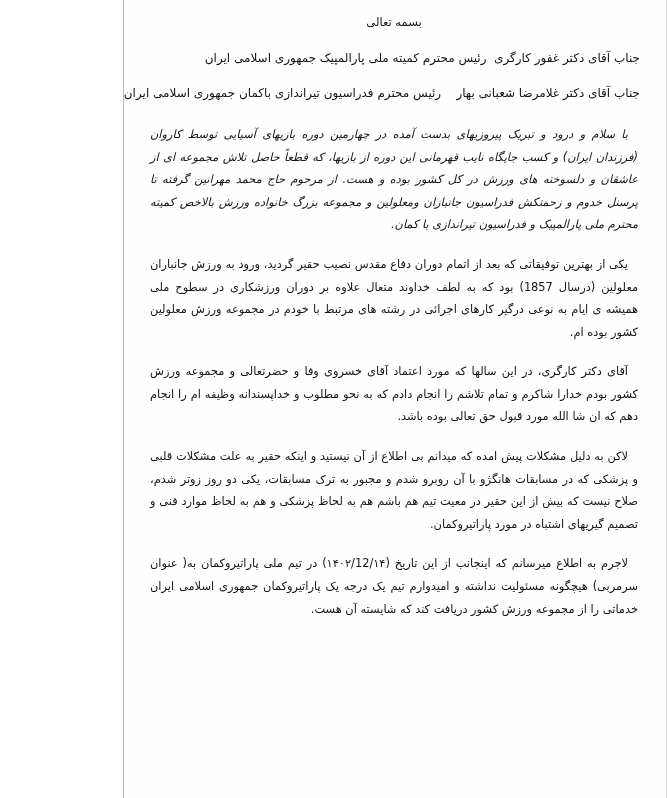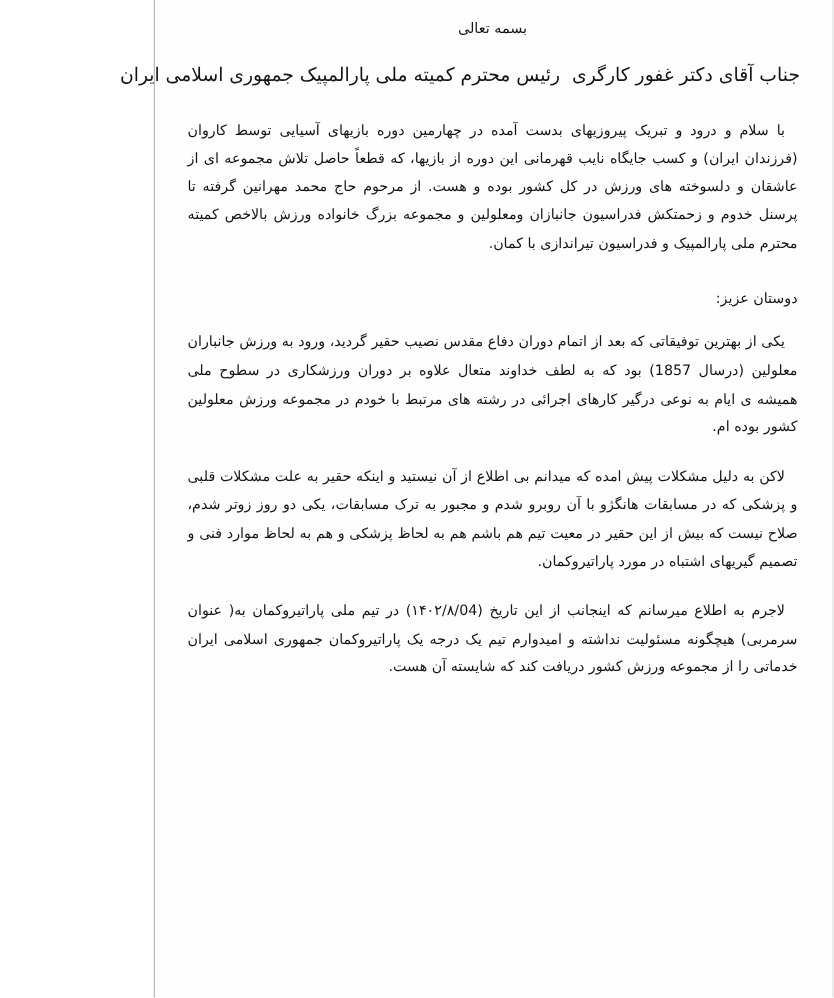--- a/index.html
+++ b/index.html
@@ -26,21 +26,21 @@
   }
   .doc-title {
     text-align: center;
     font-size: 11.5px;
     line-height: 1.4;
     margin: 8px 0 0 0;
     letter-spacing: 0.1px;
   }
   .addressee {
     text-align: right;
-    font-size: 15px;
+    font-size: 12px;
     line-height: 1.5;
     margin: 0;
     white-space: pre;
   }
   .addressee-1 { margin-top: 19px; }
   .addressee-2 { margin-top: 17px; }
   .salutation {
     font-size: 11.4px;
     text-align: right;
     margin: 0;
@@ -50,49 +50,50 @@
   .para {
     font-size: 11.4px;
     line-height: 1.98;
     text-align: justify;
     text-justify: inter-word;
     margin: 0;
     padding: 0 2px;
     text-indent: 10px;
   }
   .block { margin-top: 17px; }
-  .block-first { margin-top: 21px; }
+  .block-first { margin-top: 21px; font-style: italic; }
 </style>
 </head>
 <body>
 
 <div class="page">
 
   <div class="doc-title">بسمه تعالی</div>
 
   <div class="addressee addressee-1">جناب آقای دکتر غفور کارگری  رئیس محترم کمیته ملی پارالمپیک جمهوری اسلامی ایران</div>
 
+  <div class="addressee addressee-2">جناب آقای دکتر غلامرضا شعبانی بهار    رئیس محترم فدراسیون تیراندازی باکمان جمهوری اسلامی ایران</div>
 
   <div class="block-first">
     <p class="para">با سلام و درود  و تبریک پیروزیهای بدست آمده در چهارمین دوره بازیهای آسیایی توسط کاروان (فرزندان ایران) و کسب جایگاه نایب قهرمانی این دوره از بازیها، که قطعاً حاصل تلاش مجموعه ای از عاشقان و دلسوخته های ورزش در کل کشور بوده و هست. از مرحوم حاج محمد مهرانین  گرفته تا پرسنل خدوم و زحمتکش فدراسیون جانبازان ومعلولین و مجموعه بزرگ خانواده ورزش بالاخص کمیته محترم ملی پارالمپیک و فدراسیون تیراندازی با کمان.</p>
   </div>
 
-  <div class="salutation-block">
-    <p class="salutation">دوستان عزیز:</p>
-  </div>
 
   <div class="block">
     <p class="para">یکی از بهترین توفیقاتی که بعد از اتمام دوران دفاع مقدس نصیب حقیر گردید، ورود به ورزش جانباران معلولین (درسال 1857) بود که به لطف خداوند متعال علاوه بر دوران ورزشکاری در سطوح ملی همیشه ی ایام به نوعی درگیر کارهای اجرائی در رشته های مرتبط با خودم در مجموعه ورزش معلولین کشور بوده ام.</p>
   </div>
 
 
+  <div class="block">
+    <p class="para">آقای دکتر کارگری، در این سالها که مورد اعتماد آقای خسروی وفا و حضرتعالی و مجموعه ورزش کشور بودم خدارا شاکرم و  تمام تلاشم را انجام دادم که به نحو مطلوب و خداپسندانه وظیفه ام را انجام دهم که ان شا الله مورد قبول حق تعالی بوده باشد.</p>
+  </div>
 
   <div class="block">
     <p class="para">لاکن به دلیل مشکلات پیش امده که میدانم بی اطلاع از آن نیستید و اینکه حقیر به علت مشکلات قلبی و پزشکی که در مسابقات هانگژو با آن روبرو شدم و مجبور به ترک مسابقات، یکی دو روز زوتر شدم، صلاح نیست که بیش از این حقیر در معیت تیم هم باشم هم به لحاظ پزشکی و هم به لحاظ موارد فنی و تصمیم گیریهای اشتباه در مورد پاراتیروکمان.</p>
   </div>
 
   <div class="block">
-    <p class="para">لاجرم به اطلاع میرسانم که اینجانب از این تاریخ (۱۴۰۲/۸/04) در تیم ملی پاراتیروکمان به( عنوان سرمربی) هیچگونه مسئولیت نداشته و امیدوارم تیم یک درجه یک پاراتیروکمان جمهوری اسلامی ایران خدماتی را از مجموعه ورزش کشور دریافت کند که شایسته آن هست.</p>
+    <p class="para">لاجرم به اطلاع میرسانم که اینجانب از این تاریخ (۱۴۰۲/12/۱۴) در تیم ملی پاراتیروکمان به( عنوان سرمربی) هیچگونه مسئولیت نداشته و امیدوارم تیم یک درجه یک پاراتیروکمان جمهوری اسلامی ایران خدماتی را از مجموعه ورزش کشور دریافت کند که شایسته آن هست.</p>
   </div>
 
 
 
 </div>
 
 </body></html>

